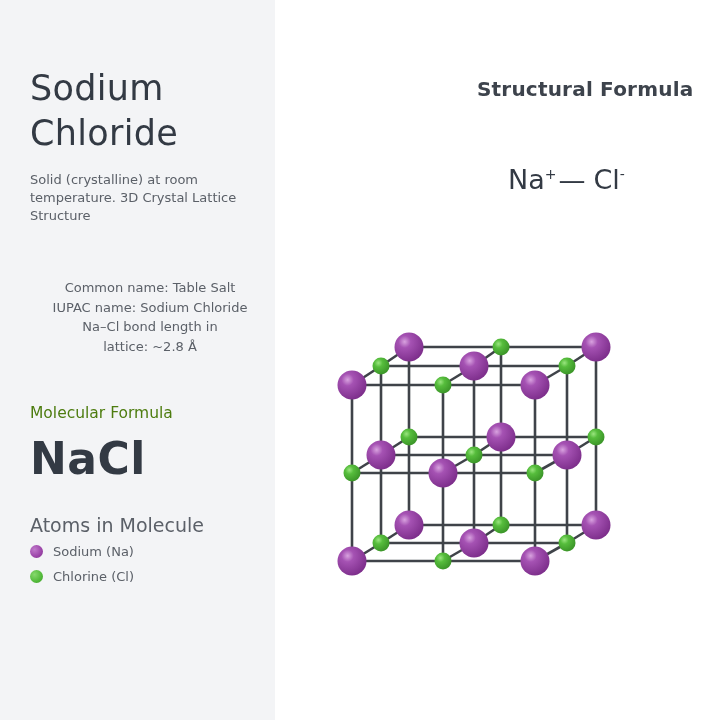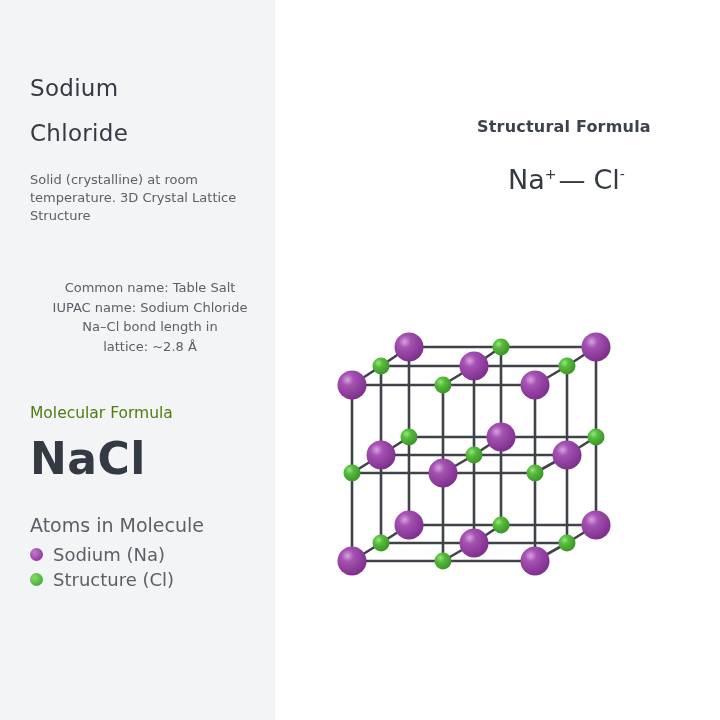--- a/index.html
+++ b/index.html
@@ -1,28 +1,28 @@
 <!DOCTYPE html>
 <html><head>
 <meta charset="utf-8">
 <style>
   html, body { margin:0; padding:0; }
   body { width:720px; height:720px; position:relative; background:#ffffff; overflow:hidden;
          font-family:"DejaVu Sans", sans-serif; color:#374151; }
   .left-panel { position:absolute; left:0; top:0; width:275px; height:720px; background:#f3f4f6; }
-  .title { position:absolute; left:30px; top:66px; font-size:23px; line-height:45px; color:#333a44; font-weight:normal; letter-spacing:0.3px; }
+  .title { position:absolute; left:30px; top:66px; font-size:35px; line-height:45px; color:#333a44; font-weight:normal; letter-spacing:0.3px; }
   .desc { position:absolute; left:30px; top:171px; width:230px; font-size:13px; line-height:18px; color:#5b6068; }
   .info { position:absolute; left:30px; top:278px; width:240px; font-size:13px; line-height:19.5px; color:#5b6068;text-align:center; }
   .info div { white-space:pre-line; }
   .mf-label { position:absolute; left:30px; top:404px; font-size:15.5px; color:#4d7c0f; }
   .mf-value { position:absolute; left:30px; top:433px; font-size:44px; color:#333a44; letter-spacing:0.5px;font-weight:bold; }
   .atoms-label { position:absolute; left:30px; top:514px; font-size:19px; color:#5b6068; }
-  .legend-item { position:absolute; left:30px; display:flex; align-items:center; font-size:18px; color:#5b6068; }
+  .legend-item { position:absolute; left:30px; display:flex; align-items:center; font-size:13px; color:#5b6068; }
   .legend-dot { width:13px; height:13px; border-radius:50%; margin-right:10px; }
-  .sf-label { position:absolute; left:477px; top:77px; font-size:16px; font-weight:bold; color:#3d434c; letter-spacing:0.2px;margin-top:40px; }
+  .sf-label { position:absolute; left:477px; top:77px; font-size:20px; font-weight:bold; color:#3d434c; letter-spacing:0.2px; }
   .sf-value { position:absolute; left:508px; top:128px; font-size:27px; color:#333a44;margin-top:36px; }
   .sf-value sup { font-size:14px; vertical-align:top; position:relative; top:2px; }
   .lattice { position:absolute; left:0; top:0; }
 </style>
 </head>
 <body>
 
 <div class="left-panel"></div>
 
 <div class="title">
@@ -43,21 +43,21 @@
 <div class="mf-value">NaCl</div>
 
 <div class="atoms-label">Atoms in Molecule</div>
 
 <div class="legend-item" style="top:544px;">
   <span class="legend-dot" style="background:radial-gradient(circle at 35% 35%, #c07acb, #9b44a8 60%, #7d2f8a);"></span>
   <span>Sodium (Na)</span>
 </div>
 <div class="legend-item" style="top:569px;">
   <span class="legend-dot" style="background:radial-gradient(circle at 35% 35%, #86d96d, #52b93a 60%, #3d9a2a);"></span>
-  <span>Structure (Cl)</span>
+  <span>Chlorine (Cl)</span>
 </div>
 
 <div class="sf-label">Structural Formula</div>
 <div class="sf-value">
   <span>Na</span><sup>+</sup><span style="margin:0 8px 0 2px;">—</span><span>Cl</span><sup>-</sup>
 </div>
 
 <svg class="lattice" width="720" height="720">
   <defs>
     <radialGradient id="naGrad" cx="35%" cy="32%" r="70%">

